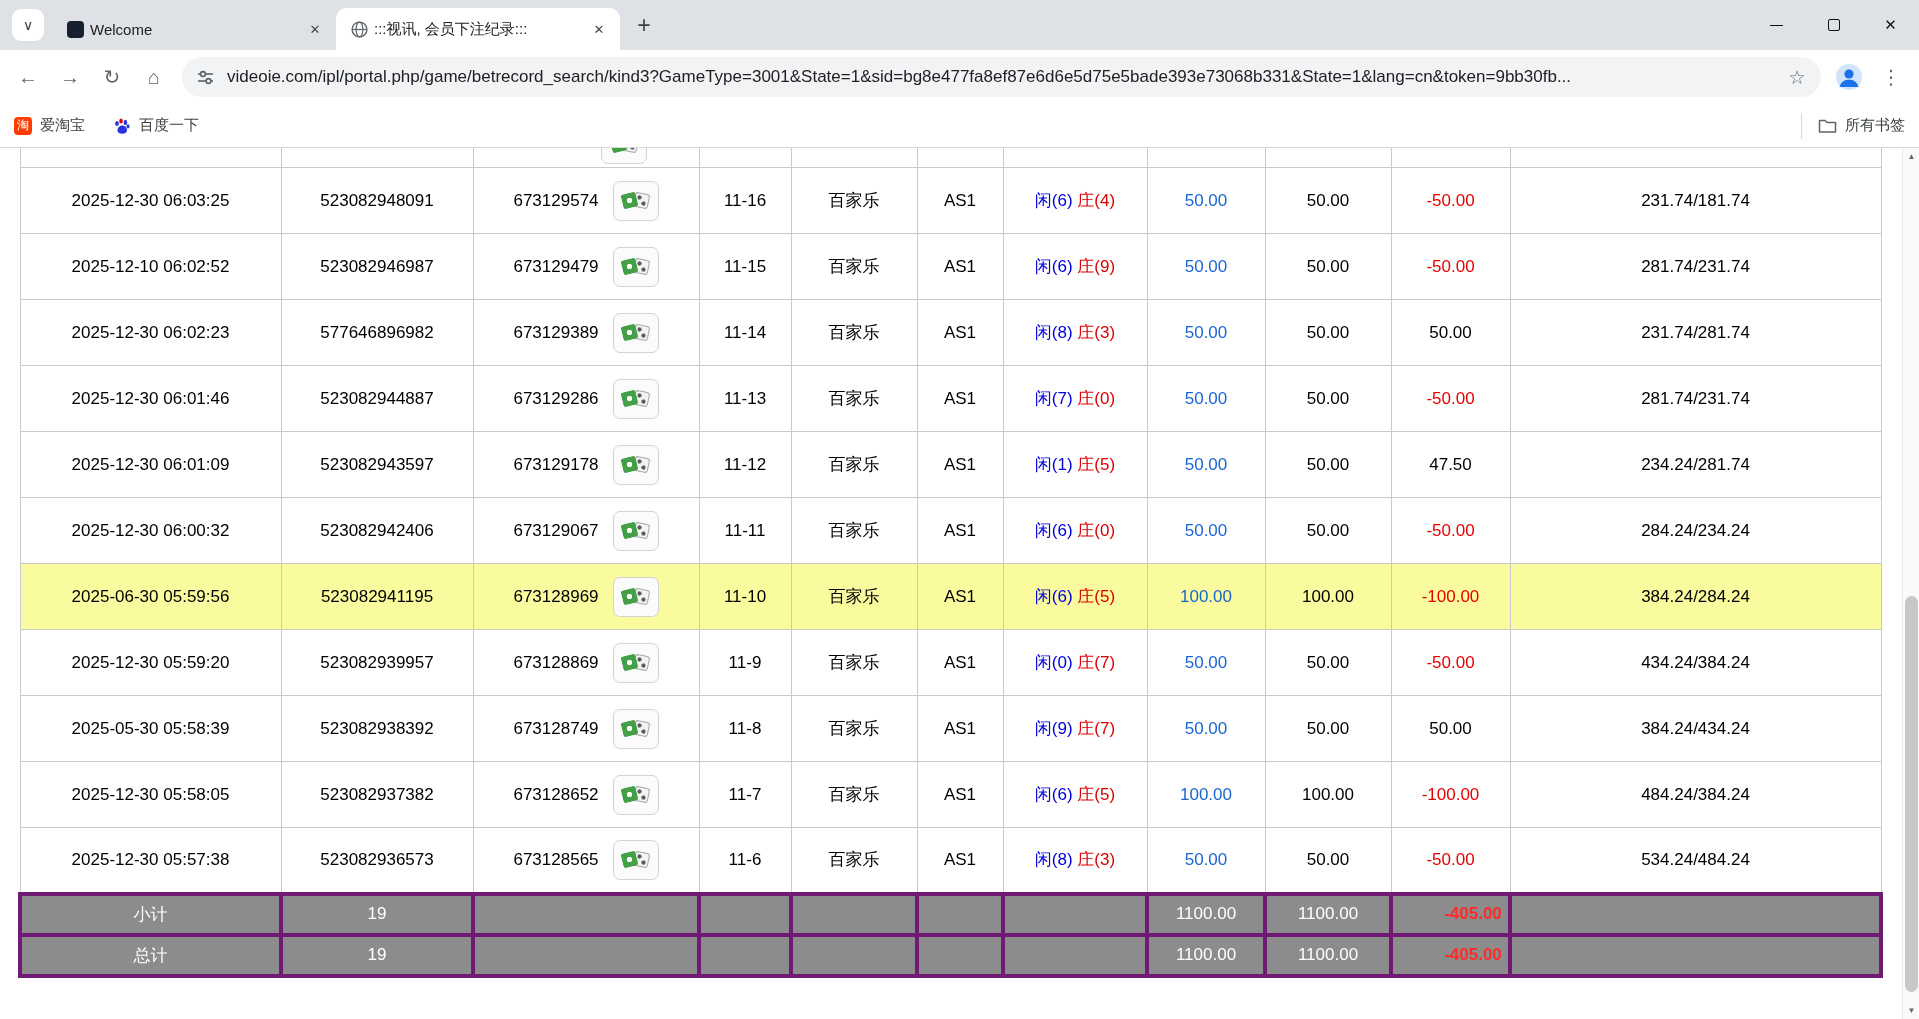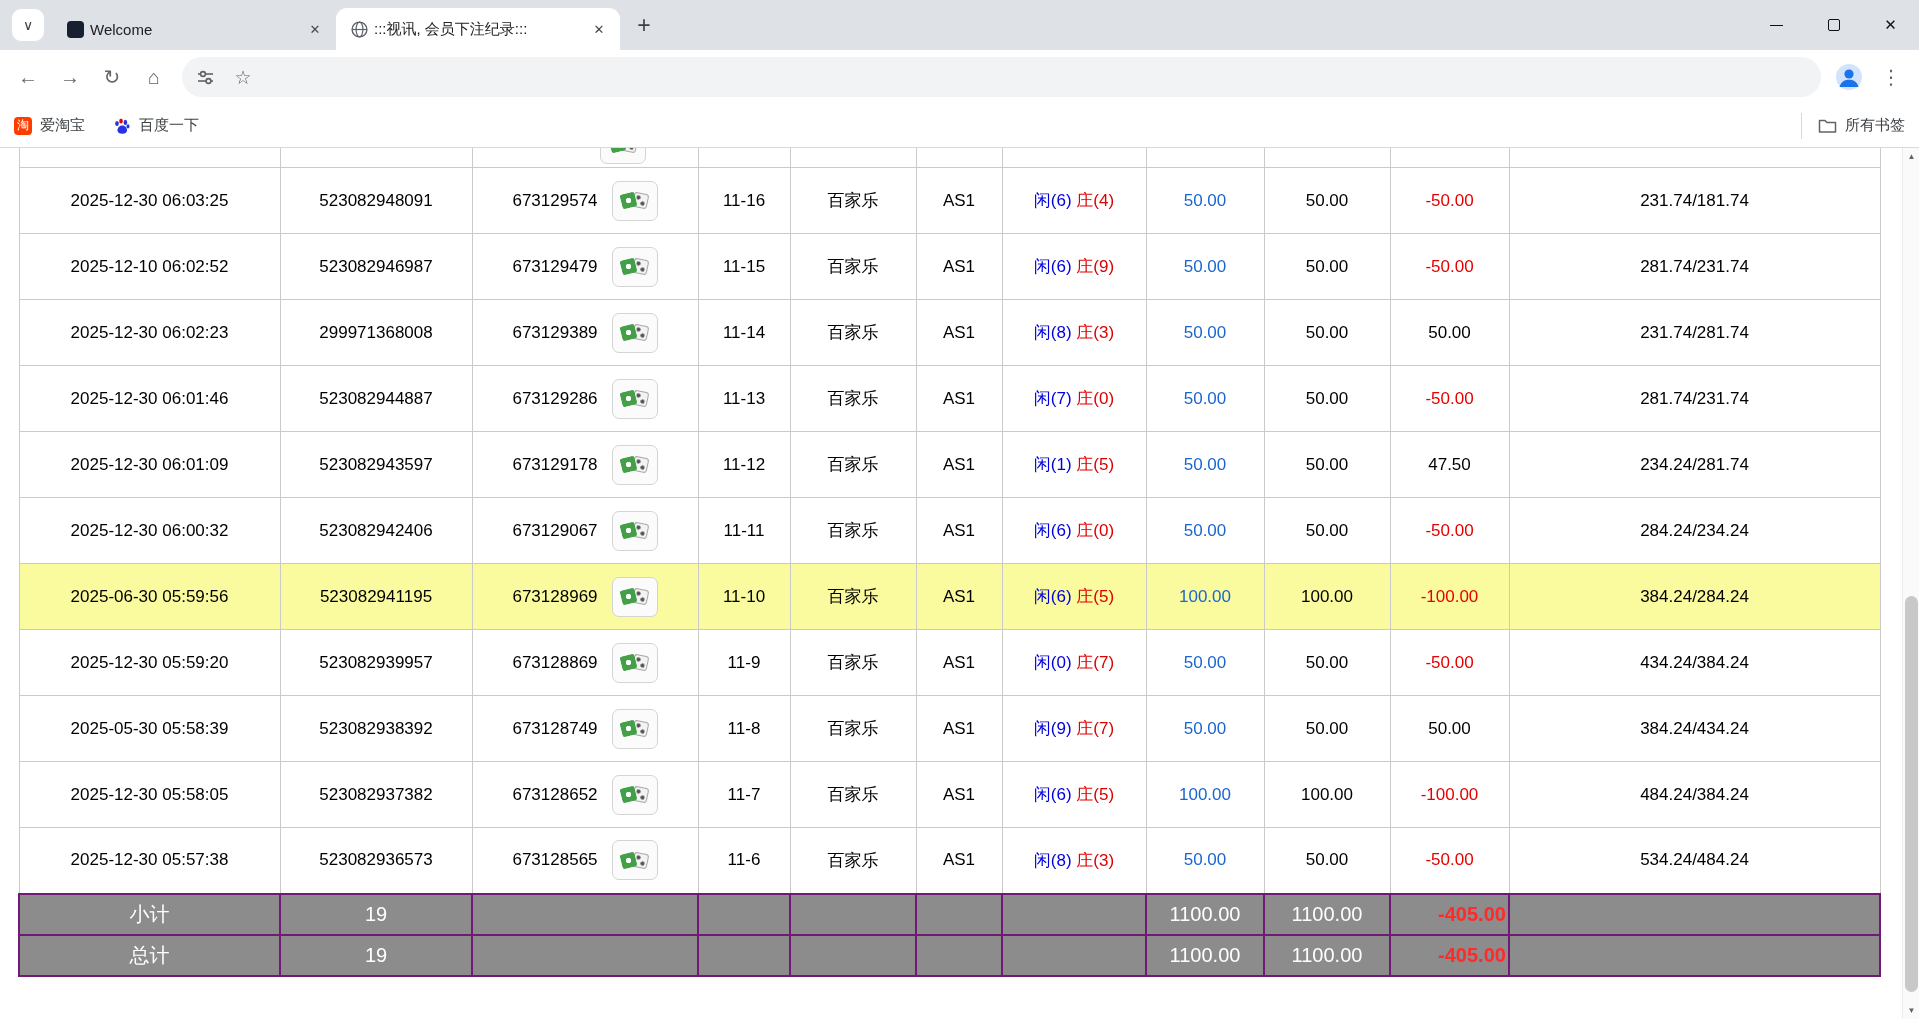--- a/index.html
+++ b/index.html
@@ -69,21 +69,21 @@
     border:1px solid #d4d4d4; border-radius:7px; background:#fbfbfb; vertical-align:middle; margin-left:14px; cursor:pointer; }
   .die { width:15px; height:15px; border-radius:3px; display:inline-block; }
   .d1 { background-color:#43a047; transform:rotate(-14deg); margin-right:-3px; z-index:1;
     background-image:radial-gradient(circle at 50% 50%, #fff 0 2.5px, transparent 3px); }
   .d2 { background-color:#f3f3f3; border:1px solid #a8a8a8; transform:rotate(12deg);
     background-image:radial-gradient(circle at 30% 30%, #555 0 1.8px, transparent 2.3px),
                      radial-gradient(circle at 70% 70%, #555 0 1.8px, transparent 2.3px); }
   .partial-clip { height:19px; overflow:hidden; display:flex; justify-content:center; }
   .partial-clip .dice-btn { transform:translateY(-24px); margin-left:76px; }
 
-  tr.foot td { background:var(--footer-gray,#8c8c8c); color:#fff; border:2px solid #701a75; height:41px; font-size:20px; }
+  tr.foot td { background:var(--footer-gray,#8c8c8c); color:#fff; border:4px solid #701a75; height:41px; font-size:17px; }
   tr.foot td.neg { color:var(--footer-loss-red,#ff2a2a); font-weight:bold;padding-left:47px; }
 
   
   .scrollbar { position:absolute; top:0; right:0; width:17px; height:100%; background:#fafafa; border-left:1px solid #ebebeb; }
   .sb-btn { position:absolute; left:0; width:17px; height:17px; display:flex; align-items:center; justify-content:center;
     font-size:8px; color:#636363; cursor:pointer; }
   .sb-up { top:0; } .sb-down { bottom:0; }
   .sb-thumb { position:absolute; left:2px; width:13px; top:448px; height:396px; background:#c8c8c8; border-radius:7px; cursor:pointer; }
 
   svg { display:block; }
@@ -149,20 +149,21 @@
 
     <div class="url-bar">
       <span>
         <svg width="19" height="19" viewBox="0 0 19 19">
             <line x1="2" y1="6" x2="17" y2="6" stroke="#5f6368" stroke-width="1.6"></line>
             <circle cx="7" cy="6" r="2.4" fill="#f1f3f4" stroke="#5f6368" stroke-width="1.6"></circle>
             <line x1="2" y1="13" x2="17" y2="13" stroke="#5f6368" stroke-width="1.6"></line>
             <circle cx="12.5" cy="13" r="2.4" fill="#f1f3f4" stroke="#5f6368" stroke-width="1.6"></circle>
           </svg>
       </span>
+      <span class="url-text">videoie.com/ipl/portal.php/game/betrecord_search/kind3?GameType=3001&amp;State=1&amp;sid=bg8e477fa8ef87e6d6e5d75e5bade393e73068b331&amp;State=1&amp;lang=cn&amp;token=9bb30fb...</span>
       <button class="in-url-btn">
           <span>☆</span>
         </button>
     </div>
 
     <button class="avatar-btn">
       <span>
         <svg width="28" height="28" viewBox="0 0 28 28">
             <circle cx="14" cy="14" r="13" fill="#d2e3fc"></circle>
             <circle cx="14" cy="11" r="4.6" fill="#1a73e8"></circle>
@@ -266,21 +267,21 @@
             <td>百家乐</td>
             <td>AS1</td>
             <td><span class="player">闲(6)</span> <span class="banker">庄(9)</span></td>
             <td><span class="betlink">50.00</span></td>
             <td>50.00</td>
             <td class="neg">-50.00</td>
             <td>281.74/231.74</td>
           </tr>
           <tr>
             <td>2025-12-30 06:02:23</td>
-            <td>299971368008</td>
+            <td>577646896982</td>
             <td><span class="gid">673129389</span><span class="dice-btn">
                 <span class="die d1"></span>
                 <span class="die d2"></span>
               </span></td>
             <td>11-14</td>
             <td>百家乐</td>
             <td>AS1</td>
             <td><span class="player">闲(8)</span> <span class="banker">庄(3)</span></td>
             <td><span class="betlink">50.00</span></td>
             <td>50.00</td>

